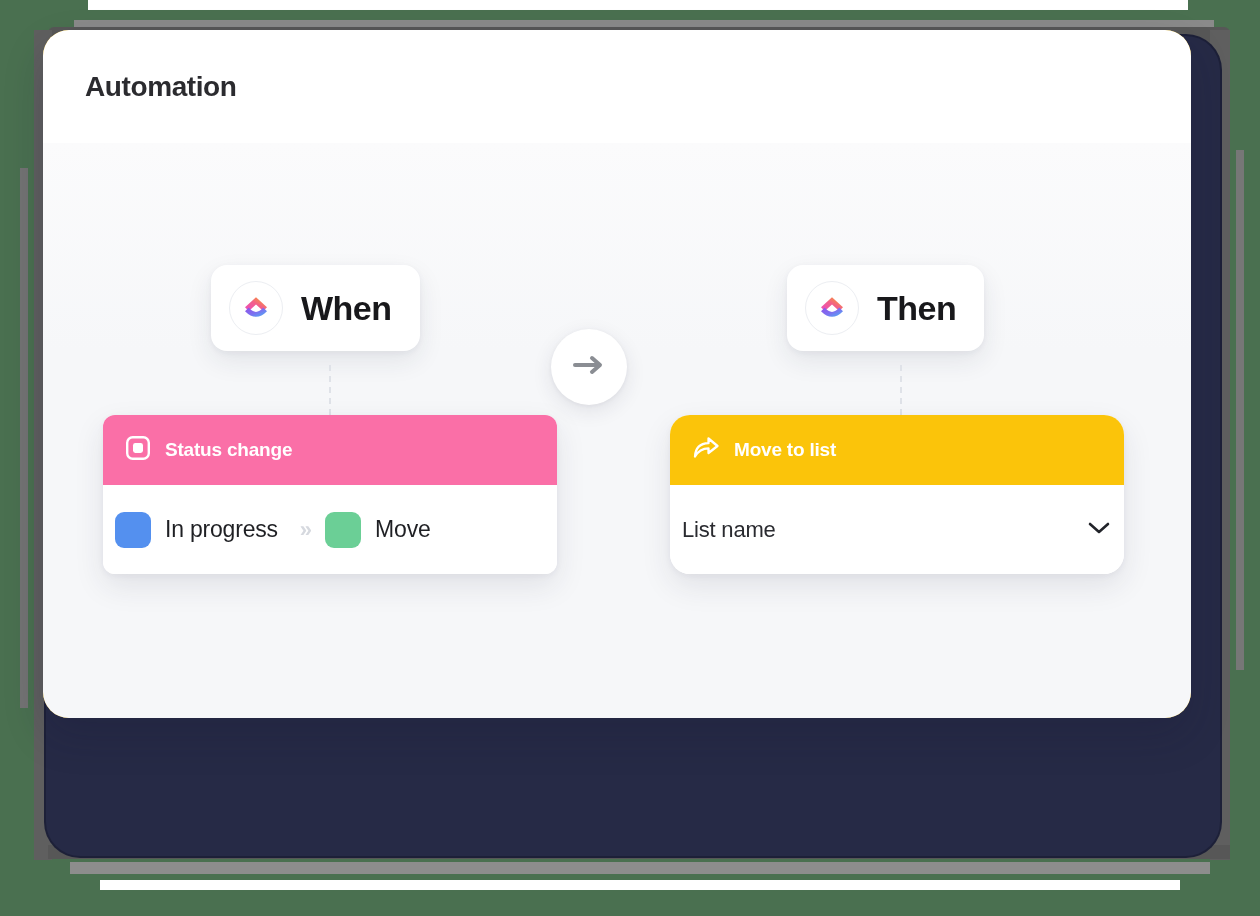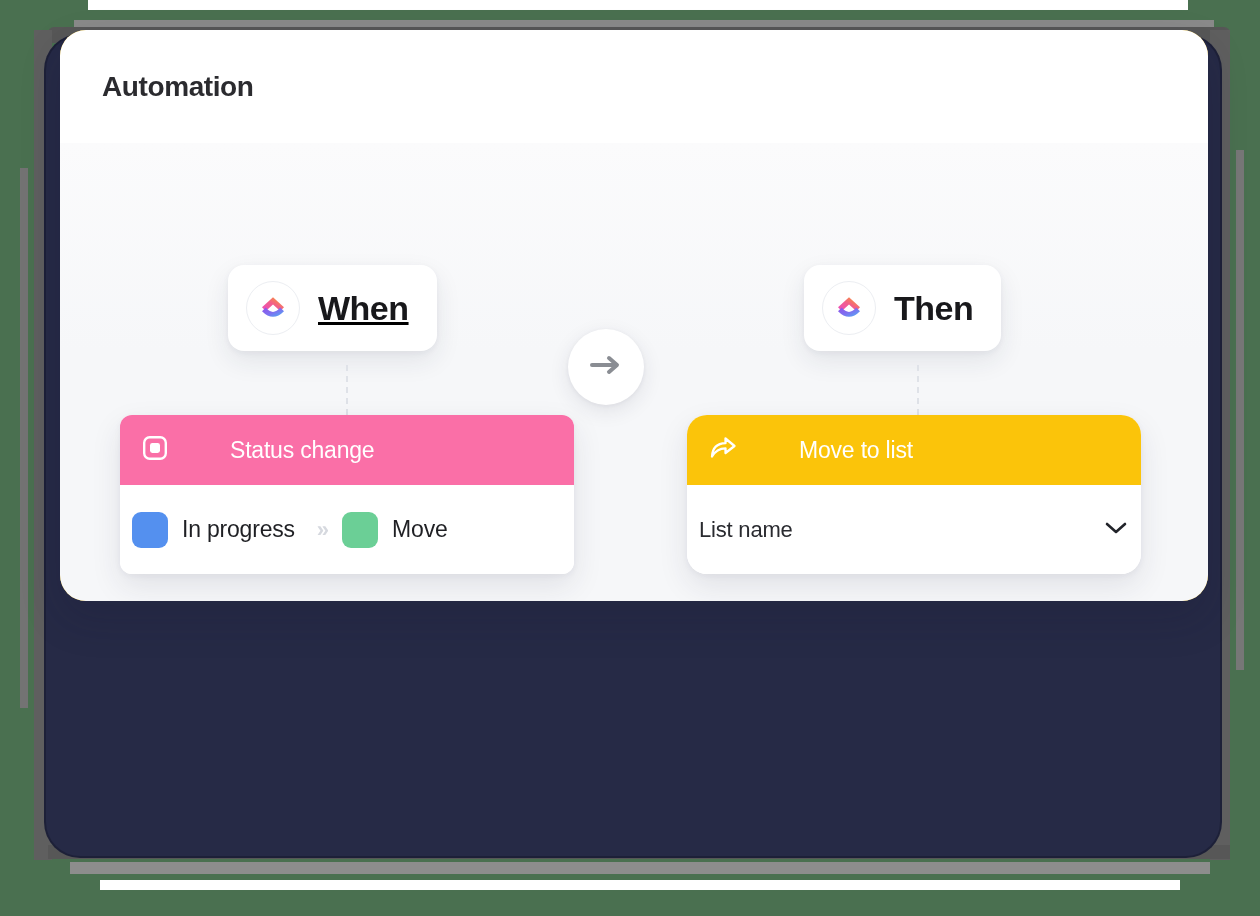--- a/index.html
+++ b/index.html
@@ -49,21 +49,21 @@
       radial-gradient(1px 1px at 1142px 560px,#d8dcf4 50%,transparent 51%),
       radial-gradient(1px 1px at 1164px 690px,#bcc3e6 50%,transparent 51%),
       radial-gradient(1px 1px at 300px 800px,#cdd3f1 50%,transparent 51%),
       radial-gradient(1px 1px at 520px 808px,#b7bee3 50%,transparent 51%),
       radial-gradient(1px 1px at 760px 802px,#dfe3f7 50%,transparent 51%),
       radial-gradient(1px 1px at 940px 810px,#b0b8df 50%,transparent 51%);
   }
 
   
   .window{
-    position:absolute;left:60px;top:30px;width:1148px;height:571px;
+    position:absolute;left:43px;top:30px;width:1148px;height:688px;
     background:#eab308;border-radius:26px;overflow:hidden;
     box-shadow:0 18px 40px rgba(20,24,50,.18);
   }
   .titlebar{
     height:113px;background:#ffffff;display:flex;align-items:center;
     padding-left:42px;box-sizing:border-box;
   }
   .title{
     font-size:28px;font-weight:bold;color:#2b2b2f;letter-spacing:-0.4px;
   }
@@ -71,21 +71,21 @@
     position:relative;height:692px;
     background:linear-gradient(180deg,#fbfbfc 0%,#f6f7f9 30%,#f6f7f9 100%);
   }
 
   
   .pill{
     position:absolute;display:flex;align-items:center;gap:18px;
     background:#ffffff;border-radius:16px;padding:16px 28px 16px 18px;
     box-shadow:0 10px 26px rgba(35,40,70,.09),0 2px 6px rgba(35,40,70,.05);
   }
-  .pill-when{left:168px;top:122px;text-decoration:underline;}
+  .pill-when{left:168px;top:122px;}
   .pill-then{left:744px;top:122px;}
   .pill-label{font-size:34px;font-weight:bold;color:#18181b;letter-spacing:-0.5px;}
 
   .logo-circle{
     width:54px;height:54px;border-radius:50%;background:#fff;
     border:1px solid #eceef2;display:flex;align-items:center;justify-content:center;
     box-sizing:border-box;flex:none;
   }
 
   
@@ -101,21 +101,21 @@
     box-shadow:0 12px 30px rgba(35,40,70,.10),0 2px 6px rgba(35,40,70,.05);
     overflow:hidden;
   }
   .card-when{left:60px;top:272px;}
   .card-then{left:627px;top:272px;border-radius:20px;}
 
   .card-head{
     display:flex;align-items:center;gap:14px;height:70px;padding:0 22px;
     box-sizing:border-box;
   }
-  .card-head-title{font-size:23px;font-weight:normal;color:#ffffff;letter-spacing:-0.2px;margin-left:48px;}
+  .card-head-title{font-size:19px;font-weight:bold;color:#ffffff;letter-spacing:-0.2px;}
   .head-pink{background:#fa6fa7;}
   .head-yellow{background:#fbc40a;}
 
   .card-body{
     display:flex;align-items:center;height:89px;padding:0 12px;box-sizing:border-box;
     background:#ffffff;
   }
   .swatch{width:36px;height:36px;border-radius:9px;flex:none;}
   .sw-blue{background:#5490ef;}
   .sw-green{background:#6bcf96;}

